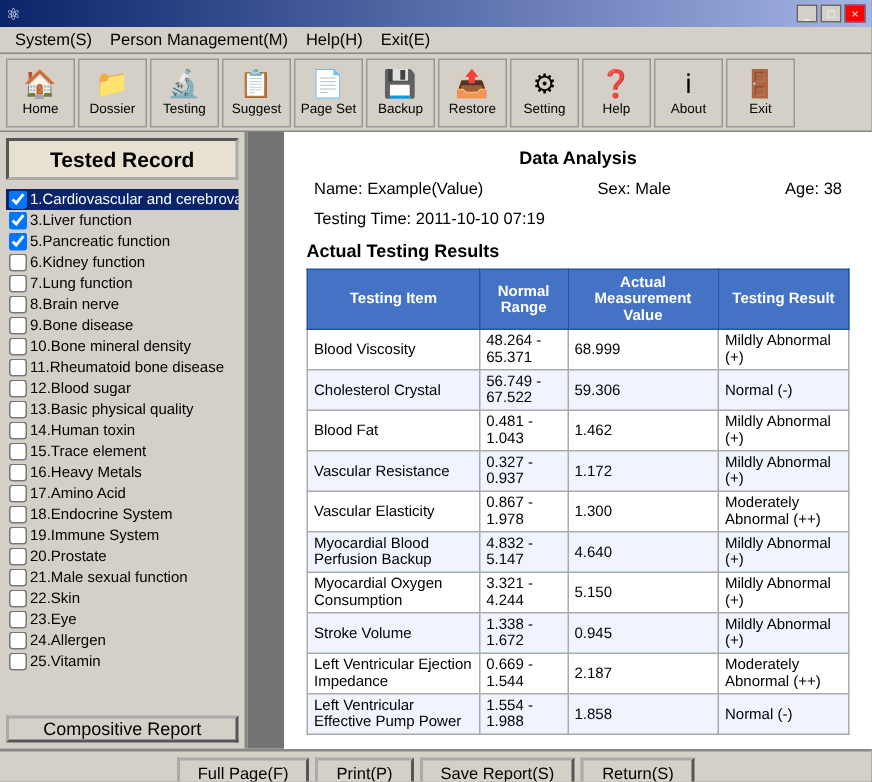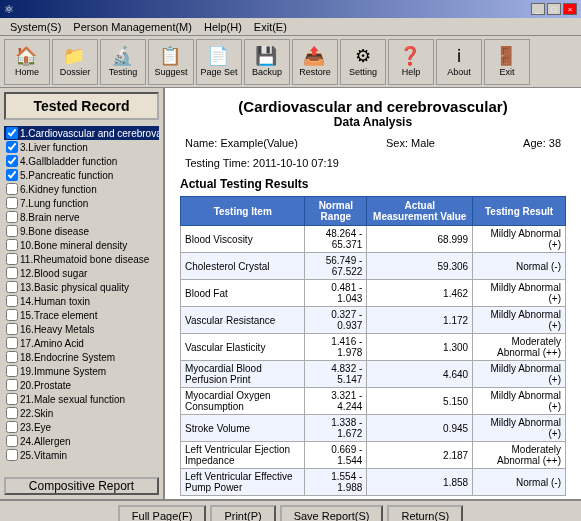--- a/index.html
+++ b/index.html
@@ -53,20 +53,21 @@
       font-size: 9px;
       gap: 2px;
     }
     .tool-icon { font-size: 18px; line-height: 1; }
 
     
     .main-area {
       display: flex;
       height: calc(521px - 18px - 18px - 52px - 22px);
       background: #737373;
+      gap: 24px;
     }
 
     
     .left-panel {
       width: 165px;
       min-width: 165px;
       background: #d4d0c8;
       border-right: 2px solid #888;
       display: flex;
       flex-direction: column;
@@ -155,21 +156,21 @@
       background: #4472c4;
       color: white;
       border: 1px solid #2255a0;
       padding: 3px 4px;
       text-align: center;
       font-weight: bold;
     }
     .data-table td {
       border: 1px solid #aaa;
       padding: 2px 4px;
-      text-align: right;
+      text-align: left;
     }
     .data-table tr:nth-child(even) td { background: #f0f4ff; }
     .data-table tr:nth-child(odd) td { background: white; }
     .data-table td:first-child { text-align: left; }
 
     
     .bottom-buttons {
       display: flex;
       gap: 4px;
       justify-content: center;
@@ -264,24 +265,20 @@
     <div class="record-item active">
           <input type="checkbox" class="record-check" checked="" style="">
           <span>1.Cardiovascular and cerebrovasc...</span>
         </div>
         <div class="record-item">
           <input type="checkbox" class="record-check" checked="" style="">
           <span>3.Liver function</span>
         </div>
         <div class="record-item">
           <input type="checkbox" class="record-check" checked="" style="">
-          <span>4.Gallbladder function</span>
-        </div>
-        <div class="record-item">
-          <input type="checkbox" class="record-check" checked="" style="">
           <span>5.Pancreatic function</span>
         </div>
         <div class="record-item">
           <input type="checkbox" class="record-check" style="">
           <span>6.Kidney function</span>
         </div>
         <div class="record-item">
           <input type="checkbox" class="record-check" style="">
           <span>7.Lung function</span>
         </div>
@@ -356,21 +353,20 @@
         <div class="record-item">
           <input type="checkbox" class="record-check" style="">
           <span>25.Vitamin</span>
         </div>
       </div>
     <div class="composite-btn">Compositive Report</div>
   </div>
 
   <div class="right-panel">
     <div class="report-title">
-      <div class="main-title">(Cardiovascular and cerebrovascular)</div>
       <div class="sub-title">Data Analysis</div>
     </div>
     <div class="patient-info">
       <span>Name: Example(Value)</span>
       <span>Sex: Male</span>
       <span>Age: 38</span>
     </div>
     <div class="patient-info">
       <span>Testing Time: 2011-10-10 07:19</span>
     </div>
@@ -404,26 +400,26 @@
             <td>Mildly Abnormal (+)</td>
           </tr>
           <tr>
             <td>Vascular Resistance</td>
             <td>0.327 - 0.937</td>
             <td>1.172</td>
             <td>Mildly Abnormal (+)</td>
           </tr>
           <tr>
             <td>Vascular Elasticity</td>
-            <td>1.416 - 1.978</td>
+            <td>0.867 - 1.978</td>
             <td>1.300</td>
             <td>Moderately Abnormal (++)</td>
           </tr>
           <tr>
-            <td>Myocardial Blood Perfusion Print</td>
+            <td>Myocardial Blood Perfusion Backup</td>
             <td>4.832 - 5.147</td>
             <td>4.640</td>
             <td>Mildly Abnormal (+)</td>
           </tr>
           <tr>
             <td>Myocardial Oxygen Consumption</td>
             <td>3.321 - 4.244</td>
             <td>5.150</td>
             <td>Mildly Abnormal (+)</td>
           </tr>

